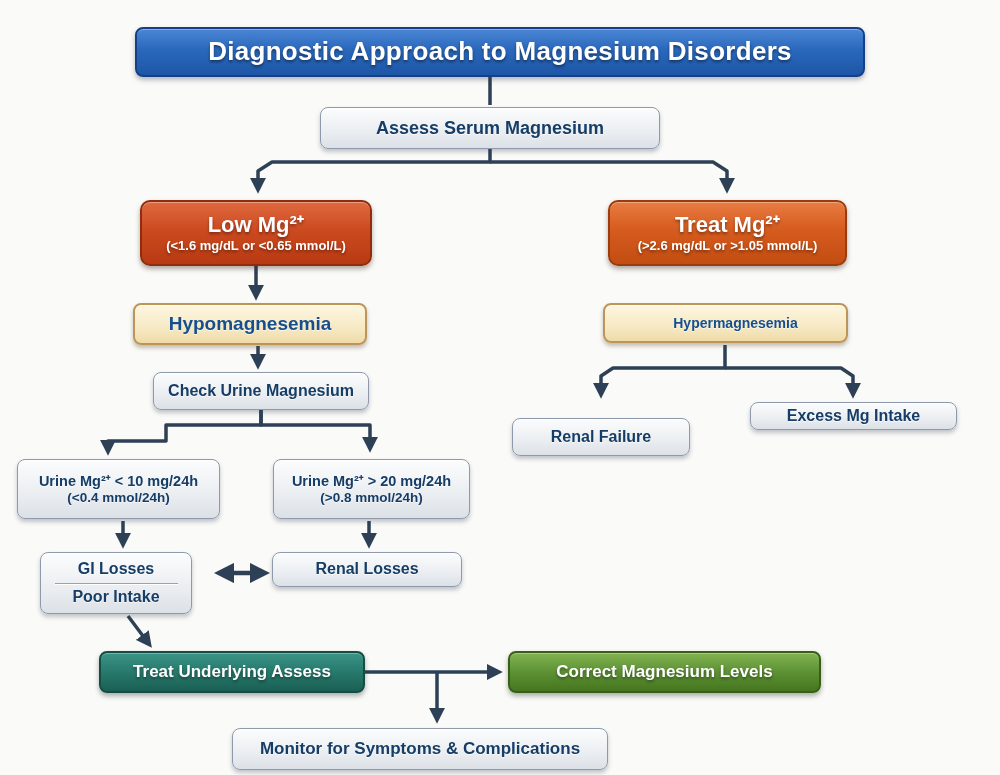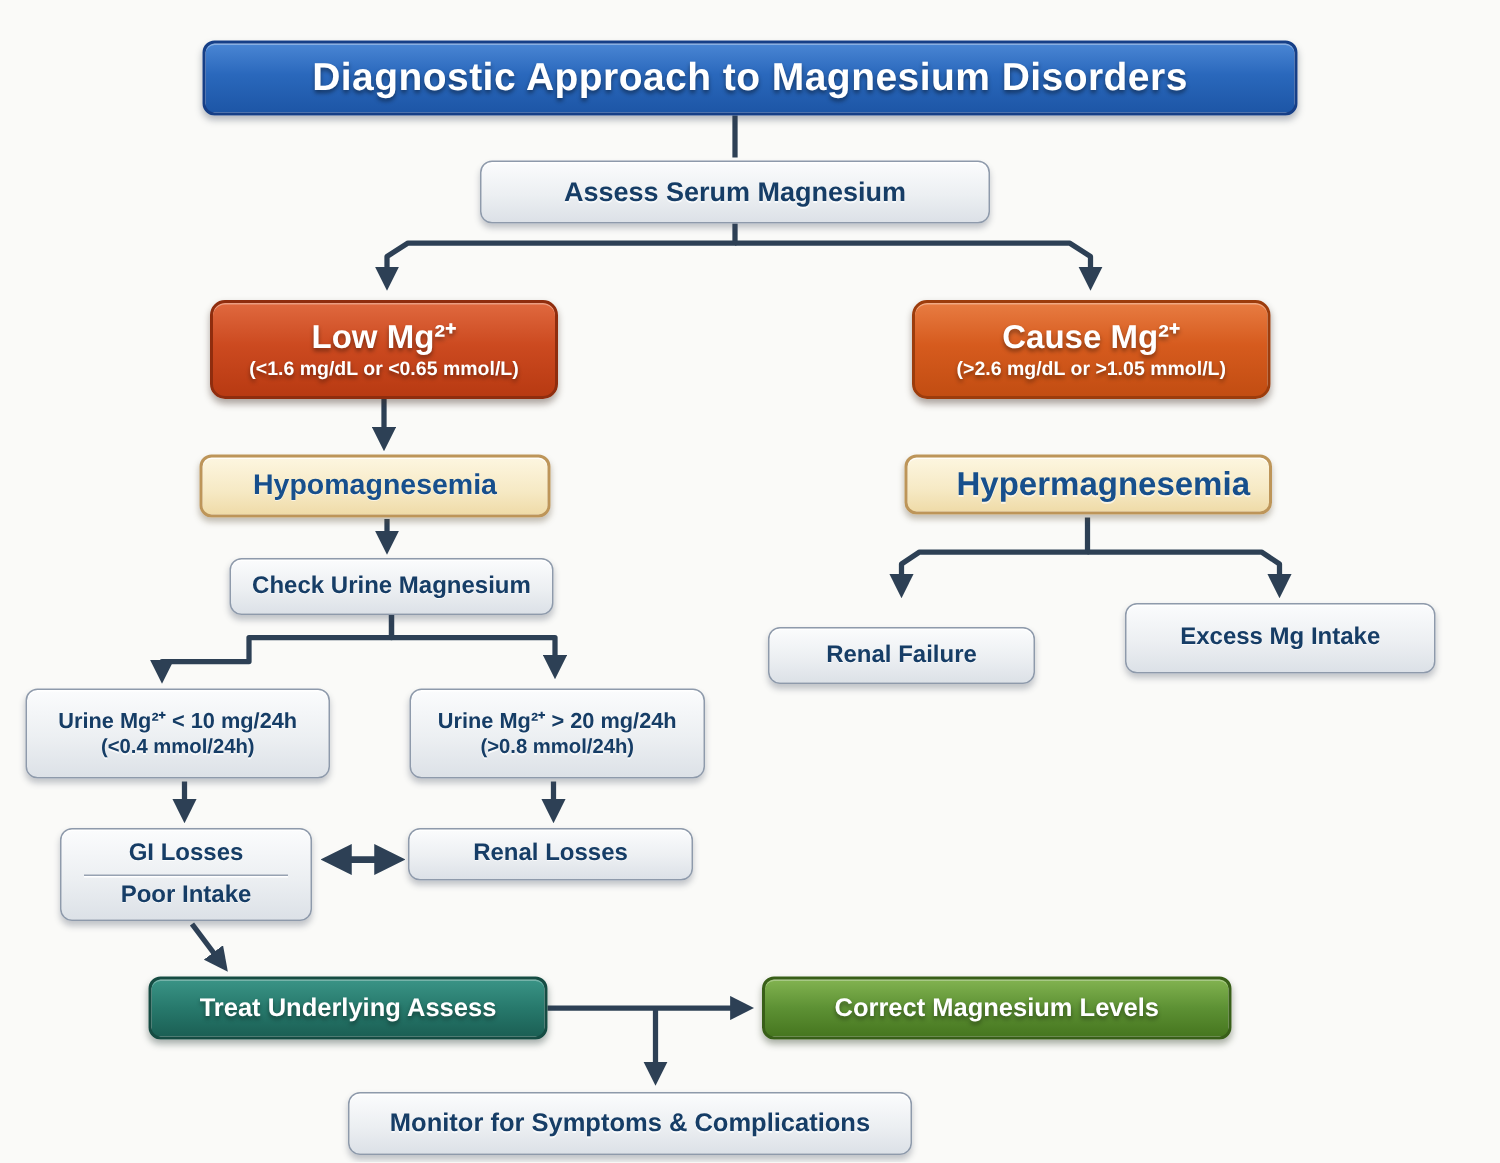--- a/index.html
+++ b/index.html
@@ -103,55 +103,55 @@
   <div class="node box-light t-lg" style="left:320px;top:107px;width:340px;height:42px;">
     <span>Assess Serum Magnesium</span>
   </div>
 
   <div class="node box-red" style="left:140px;top:200px;width:232px;height:66px;">
     <span class="t-main">Low Mg²⁺</span>
     <span class="t-sub">(&lt;1.6 mg/dL or &lt;0.65 mmol/L)</span>
   </div>
 
   <div class="node box-orange" style="left:608px;top:200px;width:239px;height:66px;">
-    <span class="t-main">Cause Mg²⁺</span>
+    <span class="t-main">Treat Mg²⁺</span>
     <span class="t-sub">(&gt;2.6 mg/dL or &gt;1.05 mmol/L)</span>
   </div>
 
   <div class="node box-cream" style="left:133px;top:303px;width:234px;height:42px;font-size:19px;">
     <span>Hypomagnesemia</span>
   </div>
 
-  <div class="node box-cream" style="left:603px;top:303px;width:245px;height:40px;font-size:22px;padding-left:20px;">
+  <div class="node box-cream" style="left:603px;top:303px;width:245px;height:40px;font-size:14px;padding-left:20px;">
     <span>Hypermagnesemia</span>
   </div>
 
   <div class="node box-light t-md" style="left:153px;top:372px;width:216px;height:38px;">
     <span>Check Urine Magnesium</span>
   </div>
 
   <div class="node box-light t-md" style="left:512px;top:402px;width:178px;height:38px;margin-top:16px;">
     <span>Renal Failure</span>
   </div>
 
-  <div class="node box-light t-md" style="left:750px;top:402px;width:207px;height:47px;">
+  <div class="node box-light t-md" style="left:750px;top:402px;width:207px;height:28px;">
     <span>Excess Mg Intake</span>
   </div>
 
   <div class="node box-light" style="left:17px;top:459px;width:203px;height:60px;">
     <span class="t-urine">Urine Mg²⁺ &lt; 10 mg/24h</span>
     <span class="t-urine-sub">(&lt;0.4 mmol/24h)</span>
   </div>
 
   <div class="node box-light" style="left:273px;top:459px;width:197px;height:60px;">
     <span class="t-urine">Urine Mg²⁺ &gt; 20 mg/24h</span>
     <span class="t-urine-sub">(&gt;0.8 mmol/24h)</span>
   </div>
 
-  <div class="node box-light t-md" style="left:40px;top:552px;width:168px;height:62px;">
+  <div class="node box-light t-md" style="left:40px;top:552px;width:152px;height:62px;">
     <span>GI Losses</span>
     <div class="divider"></div>
     <span>Poor Intake</span>
   </div>
 
   <div class="node box-light t-md" style="left:272px;top:552px;width:190px;height:35px;">
     <span>Renal Losses</span>
   </div>
 
   <div class="node box-teal t-lg" style="left:99px;top:651px;width:266px;height:42px;font-size:17px;">

